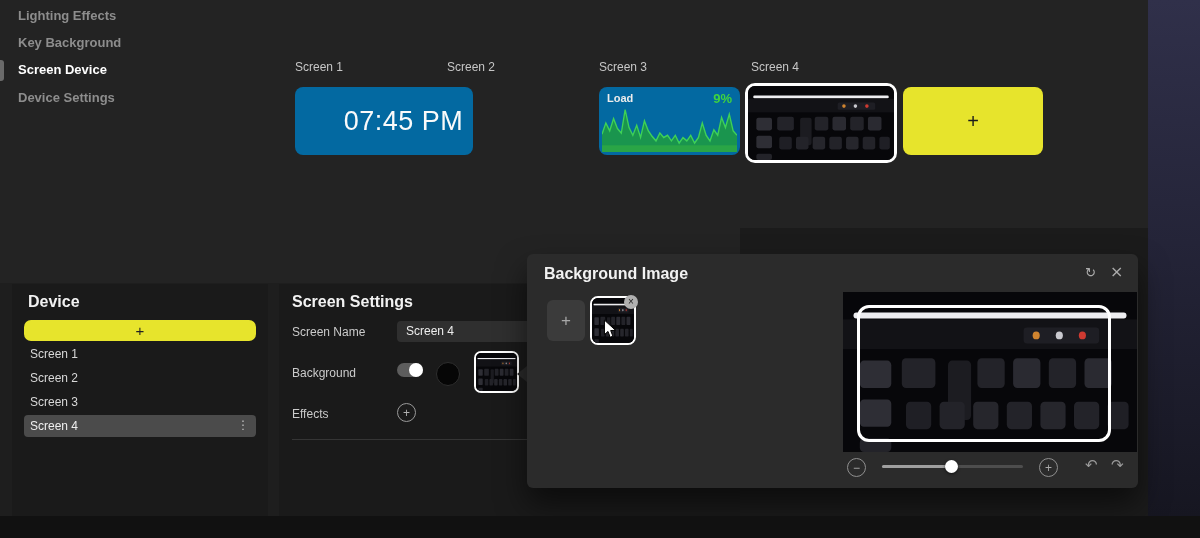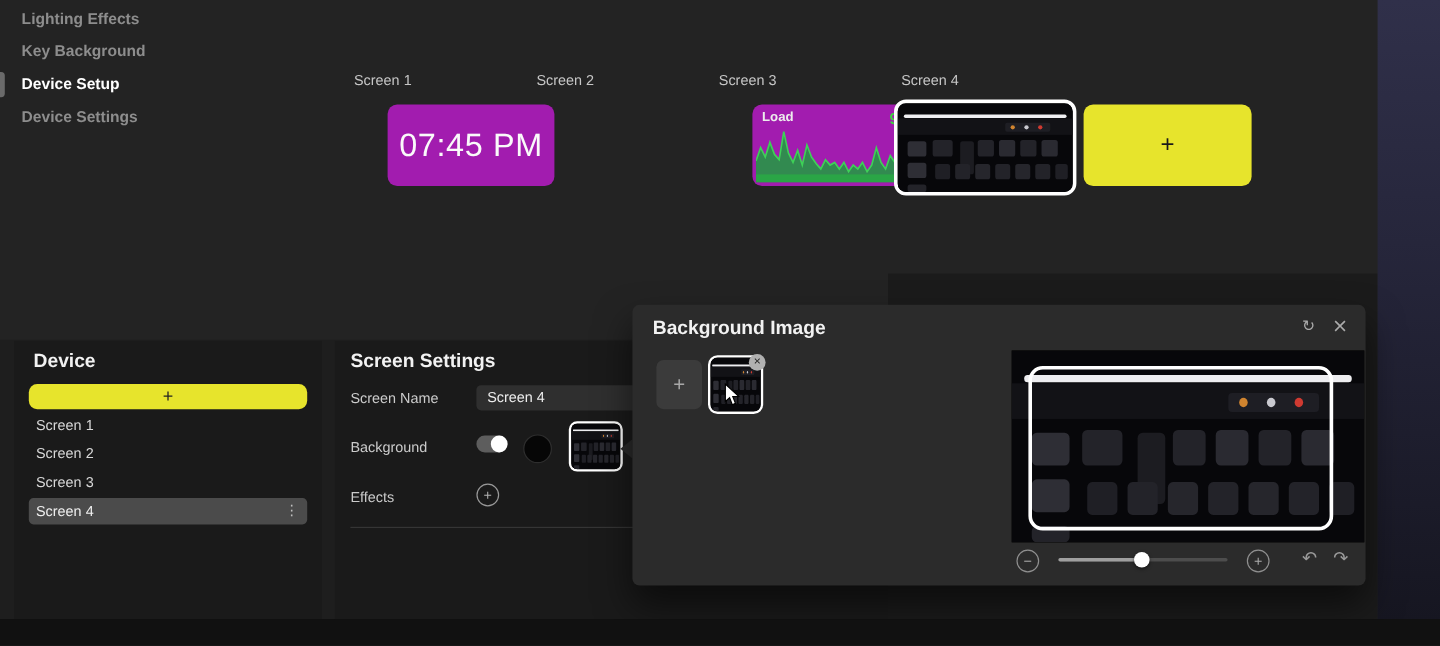--- a/index.html
+++ b/index.html
@@ -13,23 +13,23 @@
   .zone-navy{left:1148px;top:0;width:52px;height:538px;
              background:linear-gradient(180deg,#30304a 0%,#242438 45%,#15151f 100%);}
 
   
   .side-item{left:18px;font-size:13px;font-weight:600;color:#8d8d8d;cursor:default;}
   .side-item.active{color:#ffffff;font-weight:700;}
   .side-indicator{left:0;top:60px;width:4px;height:21px;background:#6a6a6a;border-radius:0 3px 3px 0;}
 
   
   .tile-label{top:60px;font-size:12px;color:#c6c6c6;}
-  .tile{top:87px;height:68px;background:#a21caf;border-radius:8px;margin-left:28px;}
+  .tile{top:87px;height:68px;background:#0369a1;border-radius:8px;}
   .tile-clock{display:flex;align-items:center;justify-content:center;
-              color:#fafafa;font-size:27px;font-weight:500;letter-spacing:.5px;}
+              color:#fafafa;font-size:27px;font-weight:500;letter-spacing:.5px;padding-left:39px;}
   .tile-batt{display:flex;align-items:center;justify-content:center;gap:7px;color:#f2f2f2;font-size:23px;}
   .tile-load .load-lbl{position:absolute;left:8px;top:5px;font-size:11px;color:#ececec;font-weight:600;}
   .tile-load .load-val{position:absolute;right:8px;top:4px;font-size:13px;color:#3fd43f;font-weight:700;}
   .tile-img{left:745px;top:83px;width:146px;height:74px;background:#000;border:3px solid #fff;
             border-radius:10px;overflow:hidden;}
   .tile-add{left:903px;top:87px;width:140px;height:68px;background:#e7e42c;border-radius:8px;
             display:flex;align-items:center;justify-content:center;color:#1a1a1a;font-size:20px;cursor:pointer;}
 
   
   .panel{background:#1a1a1a;}
@@ -111,21 +111,21 @@
     </symbol>
   </svg>
 
   <div class="abs zone-bottomleft"></div>
   <div class="abs zone-right"></div>
   <div class="abs zone-navy"></div>
 
   <div class="abs side-item" style="top:8px">Lighting Effects</div>
   <div class="abs side-item" style="top:35px">Key Background</div>
   <div class="abs side-indicator"></div>
-  <div class="abs side-item active" style="top:62px">Device Setup</div>
+  <div class="abs side-item active" style="top:62px">Screen Device</div>
   <div class="abs side-item" style="top:90px">Device Settings</div>
 
   <div class="abs tile-label" style="left:295px">Screen 1</div>
   <div class="abs tile-label" style="left:447px">Screen 2</div>
   <div class="abs tile-label" style="left:599px">Screen 3</div>
   <div class="abs tile-label" style="left:751px">Screen 4</div>
 
   <div class="abs tile tile-clock" style="left:295px;width:139px">
     <span>07:45 PM</span>
   </div>

